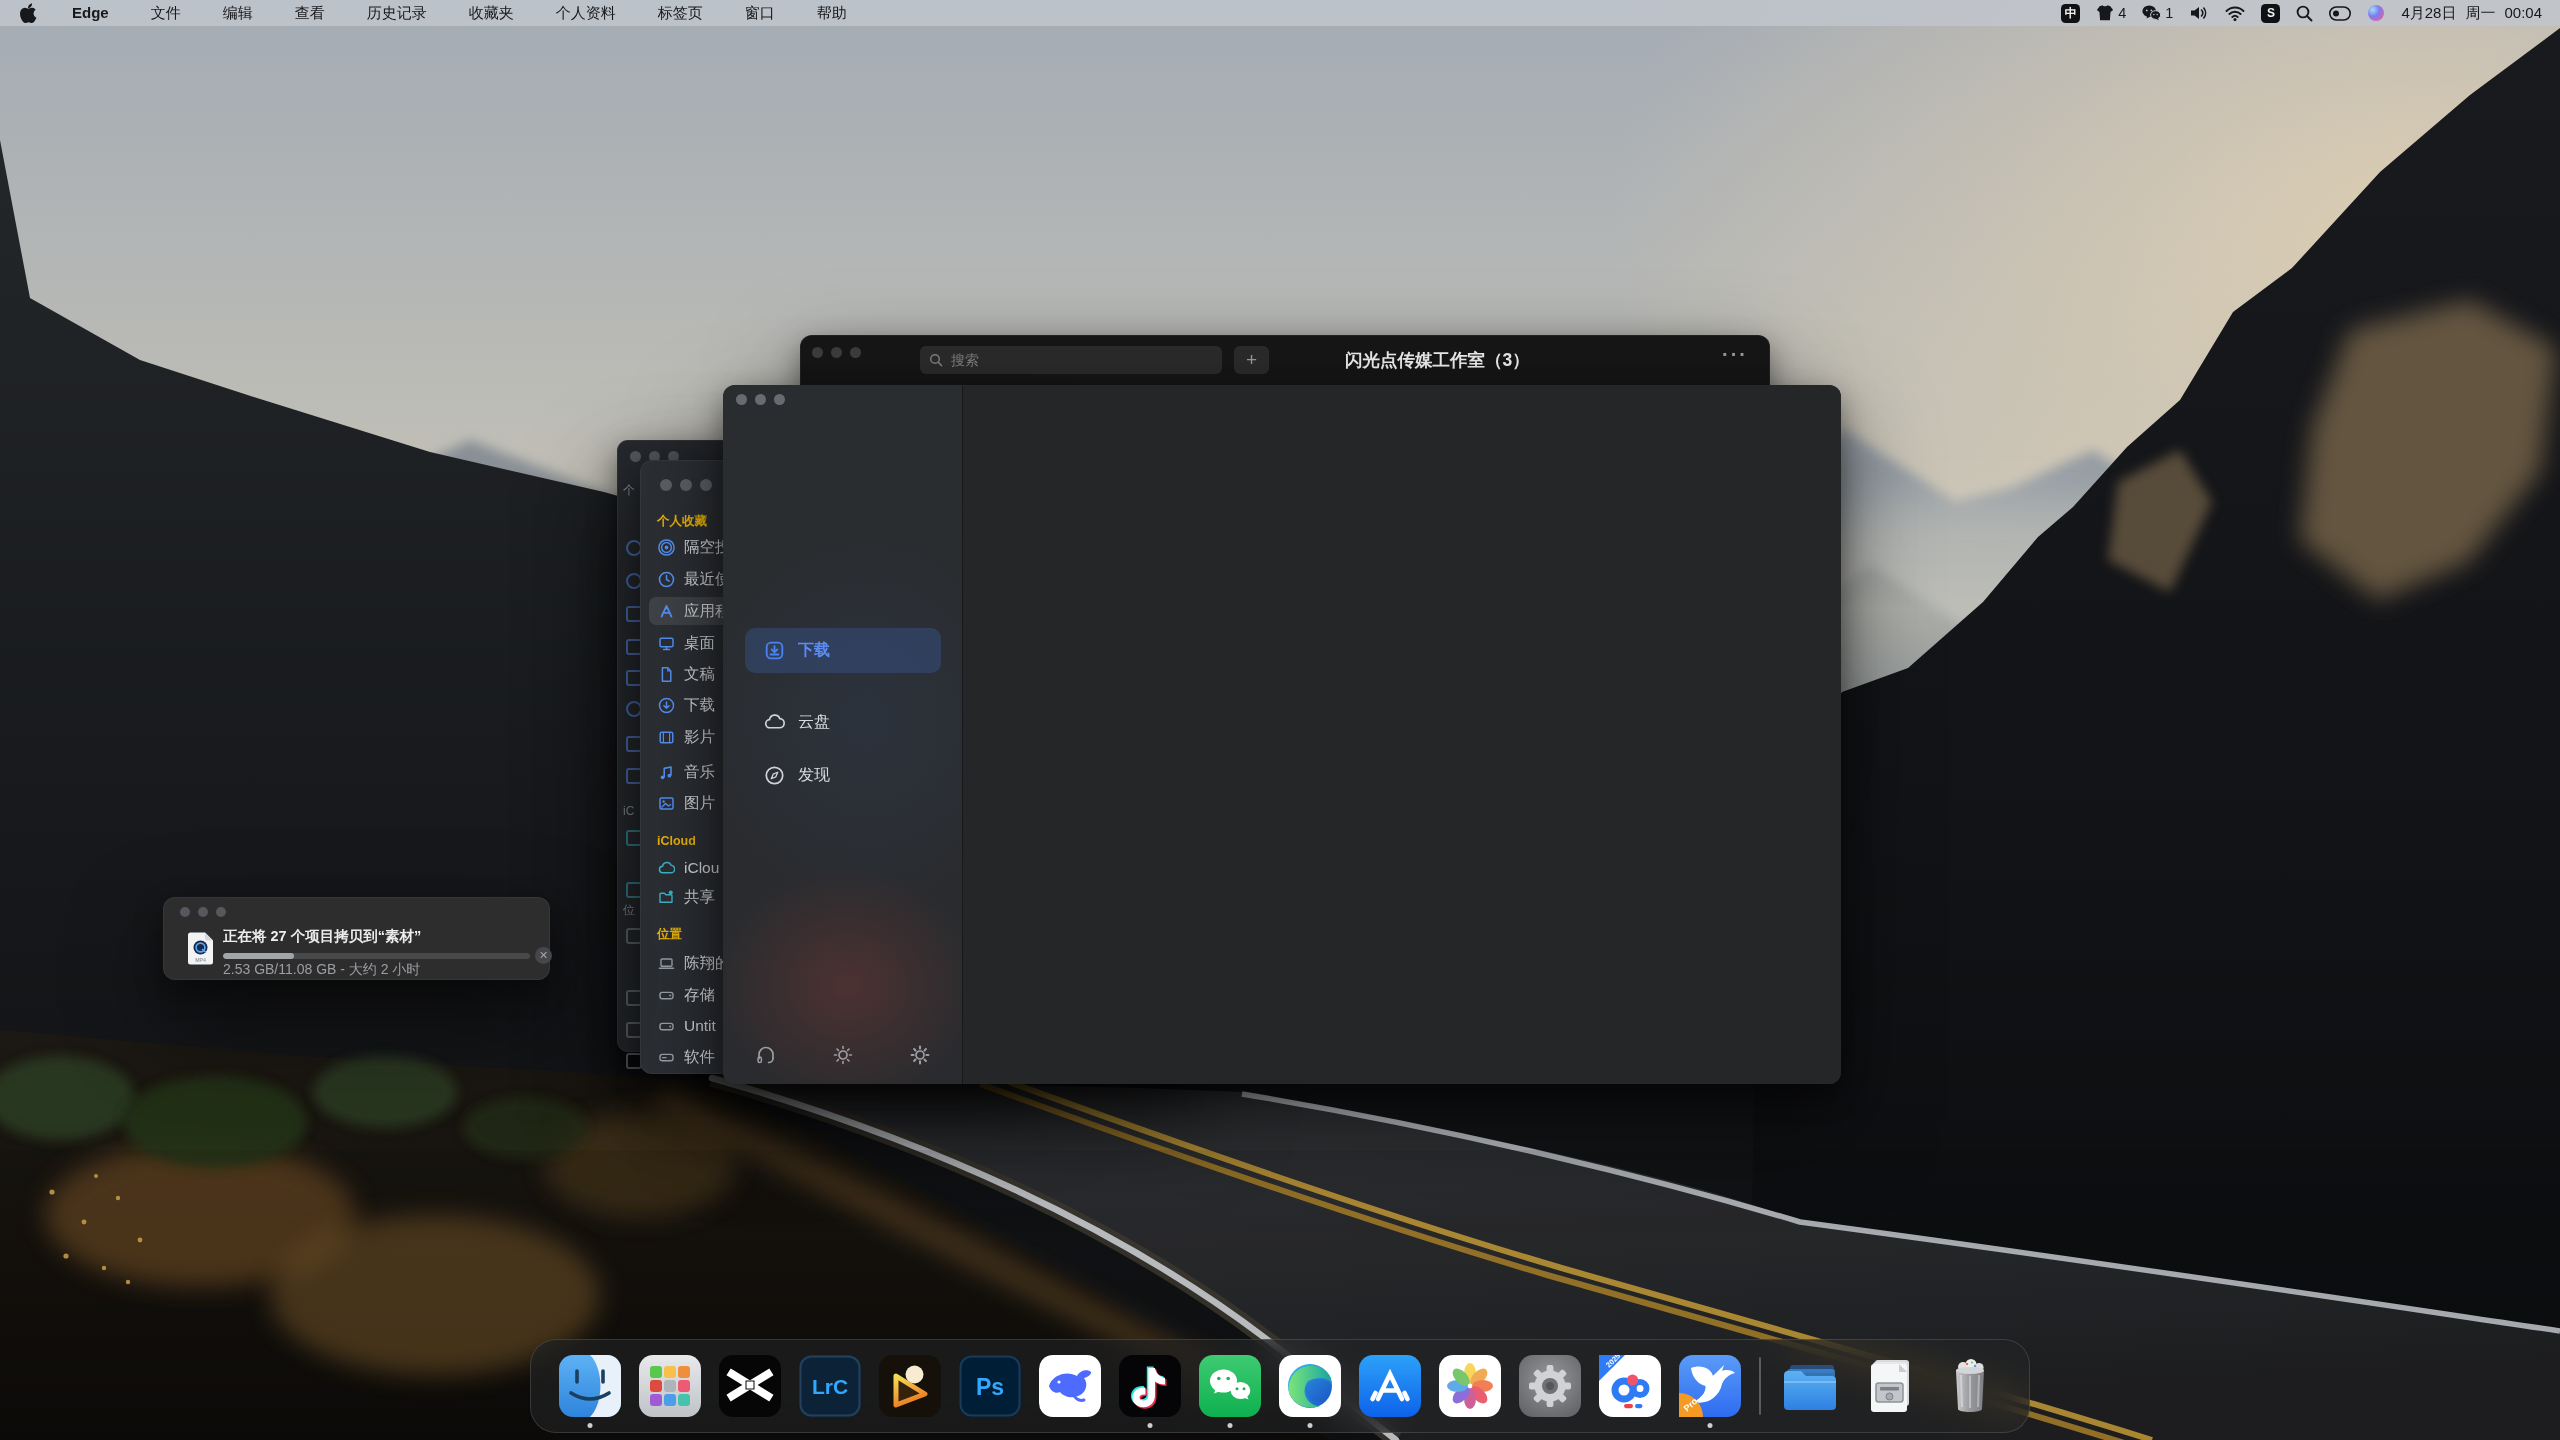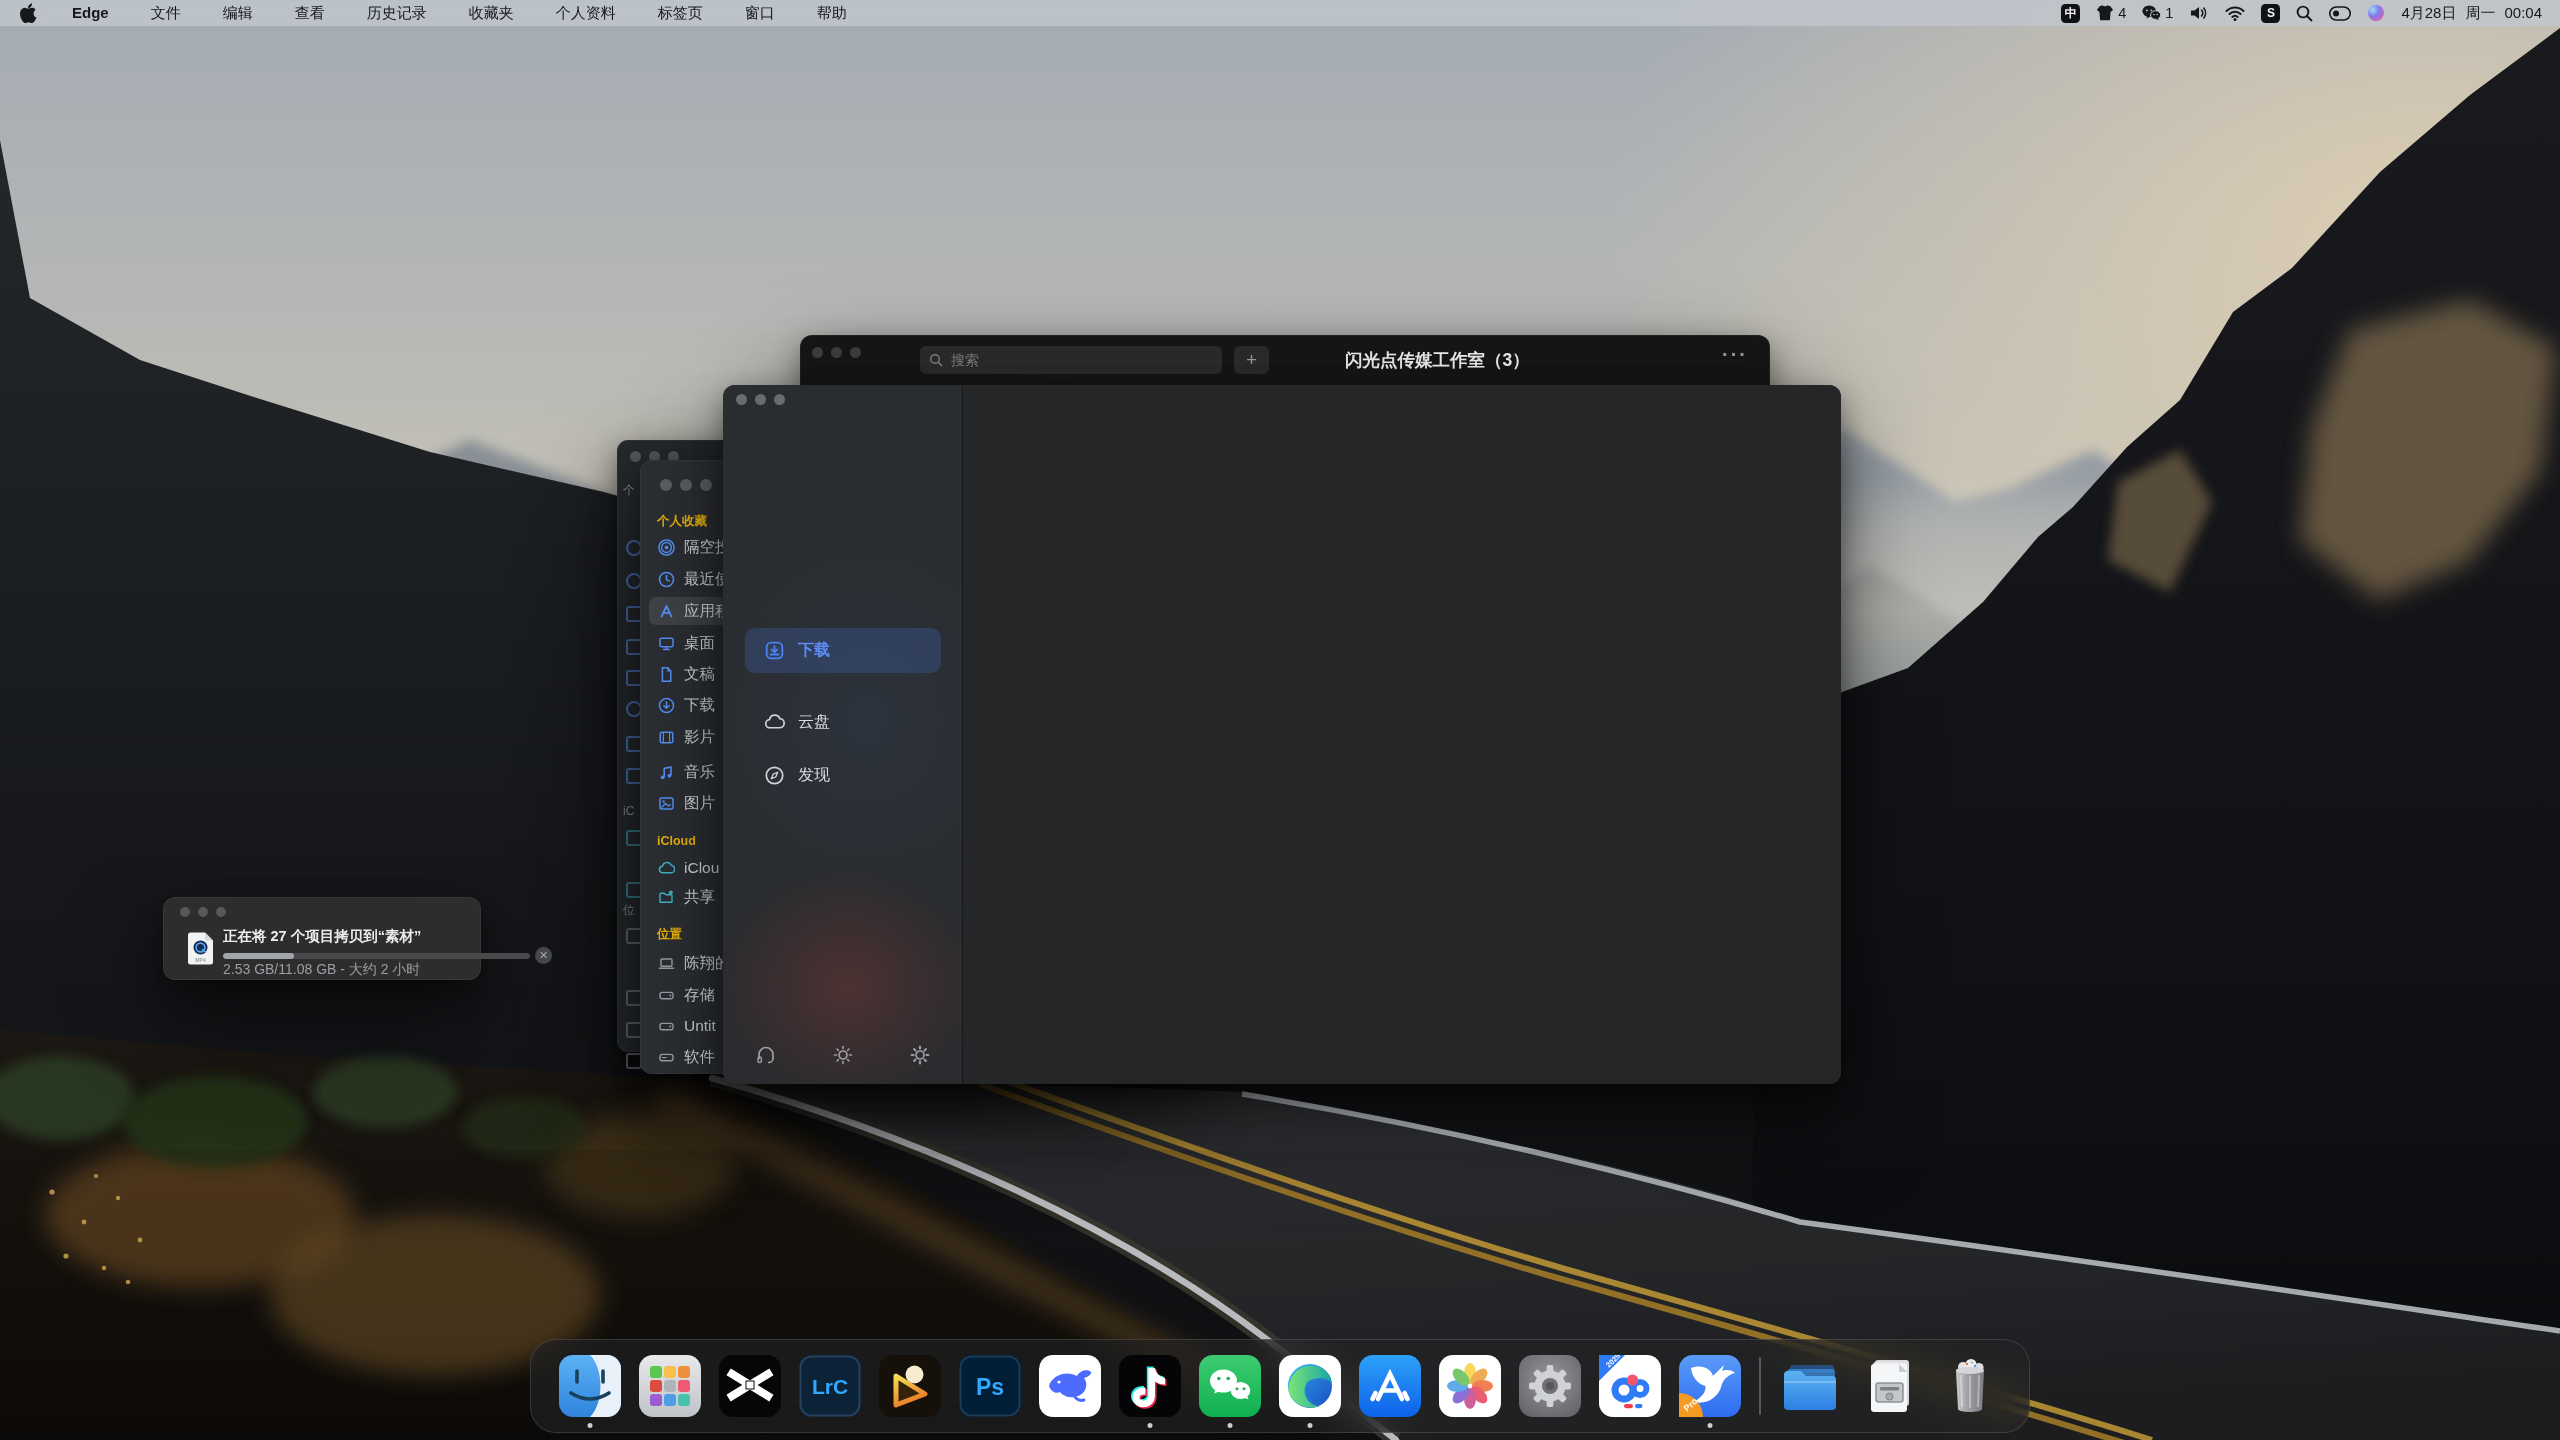--- a/index.html
+++ b/index.html
@@ -68,21 +68,21 @@
       linear-gradient(#2a2d30,#292b2e);
     border-right:1.5px solid #17181a;box-sizing:border-box;}
   .th-main{position:absolute;left:241px;top:0;right:0;bottom:0;background:#242628;}
   .th-row{position:absolute;left:22px;width:196px;height:45px;border-radius:10px;display:flex;
     align-items:center;gap:13px;padding-left:19px;box-sizing:border-box;color:#d9dbde;font-size:16px;}
   .th-row.sel{background:rgba(64,102,182,0.30);color:#5b8cf2;font-weight:600;}
   .th-foot{position:absolute;bottom:18px;left:0;width:240px;display:flex;justify-content:space-between;
     padding:0 32px;box-sizing:border-box;color:#9b9ea3;}
 
   
-  .copydlg{left:163px;top:897px;width:318px;height:83px;background:#2d2d2e;border-radius:12px;}
+  .copydlg{left:163px;top:897px;width:387px;height:83px;background:#2d2d2e;border-radius:12px;}
   .cd-title{position:absolute;left:60px;top:30px;color:#ededed;font-size:14.5px;font-weight:600;}
   .cd-bar{position:absolute;left:60px;top:56px;width:307px;height:6px;border-radius:3px;background:#48494b;overflow:hidden;}
   .cd-fill{height:100%;background:#a2a5aa;border-radius:3px;}
   .cd-sub{position:absolute;left:60px;top:64px;color:#9b9ea3;font-size:14px;}
   .cd-x{position:absolute;left:372px;top:50px;width:17px;height:17px;border-radius:50%;background:#45474a;
     color:#a3a6ab;font-size:11px;display:flex;align-items:center;justify-content:center;}
   .cd-icon{position:absolute;left:24px;top:35px;}
 
   
   .dock{position:absolute;left:50%;transform:translateX(-50%);bottom:7px;height:92px;

